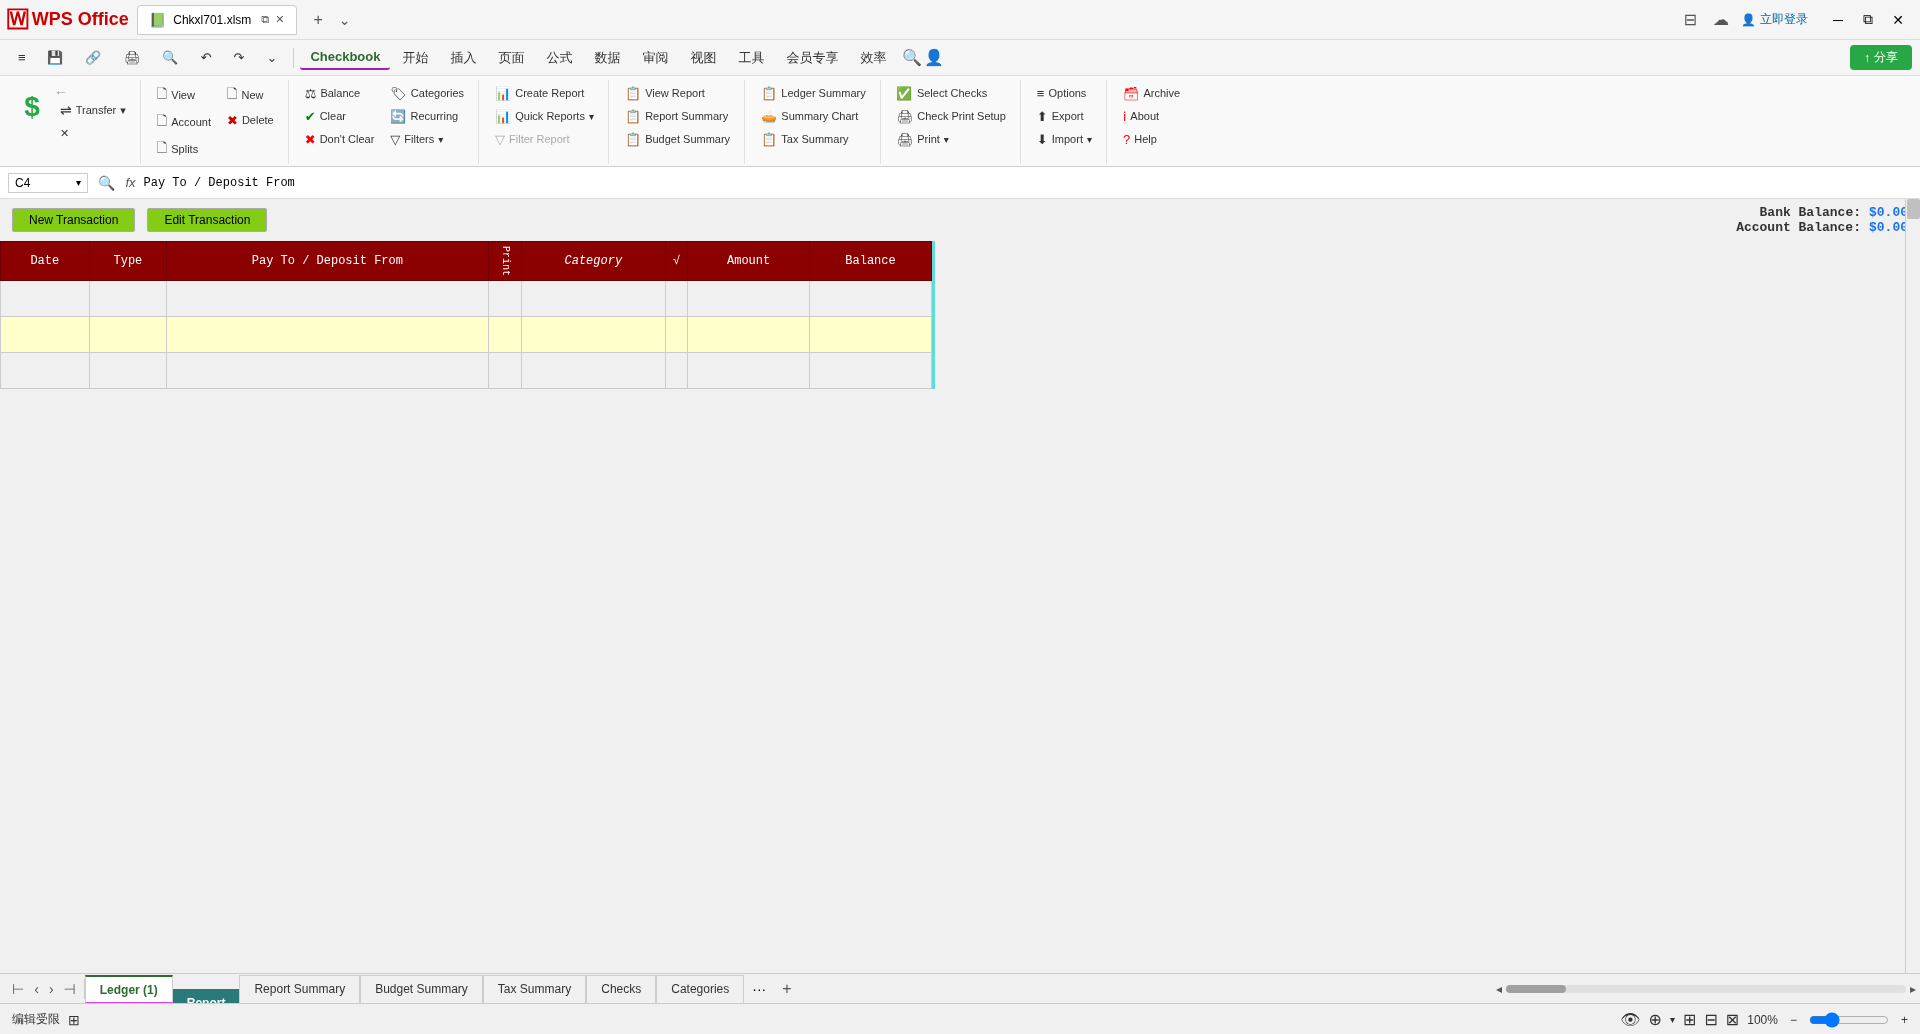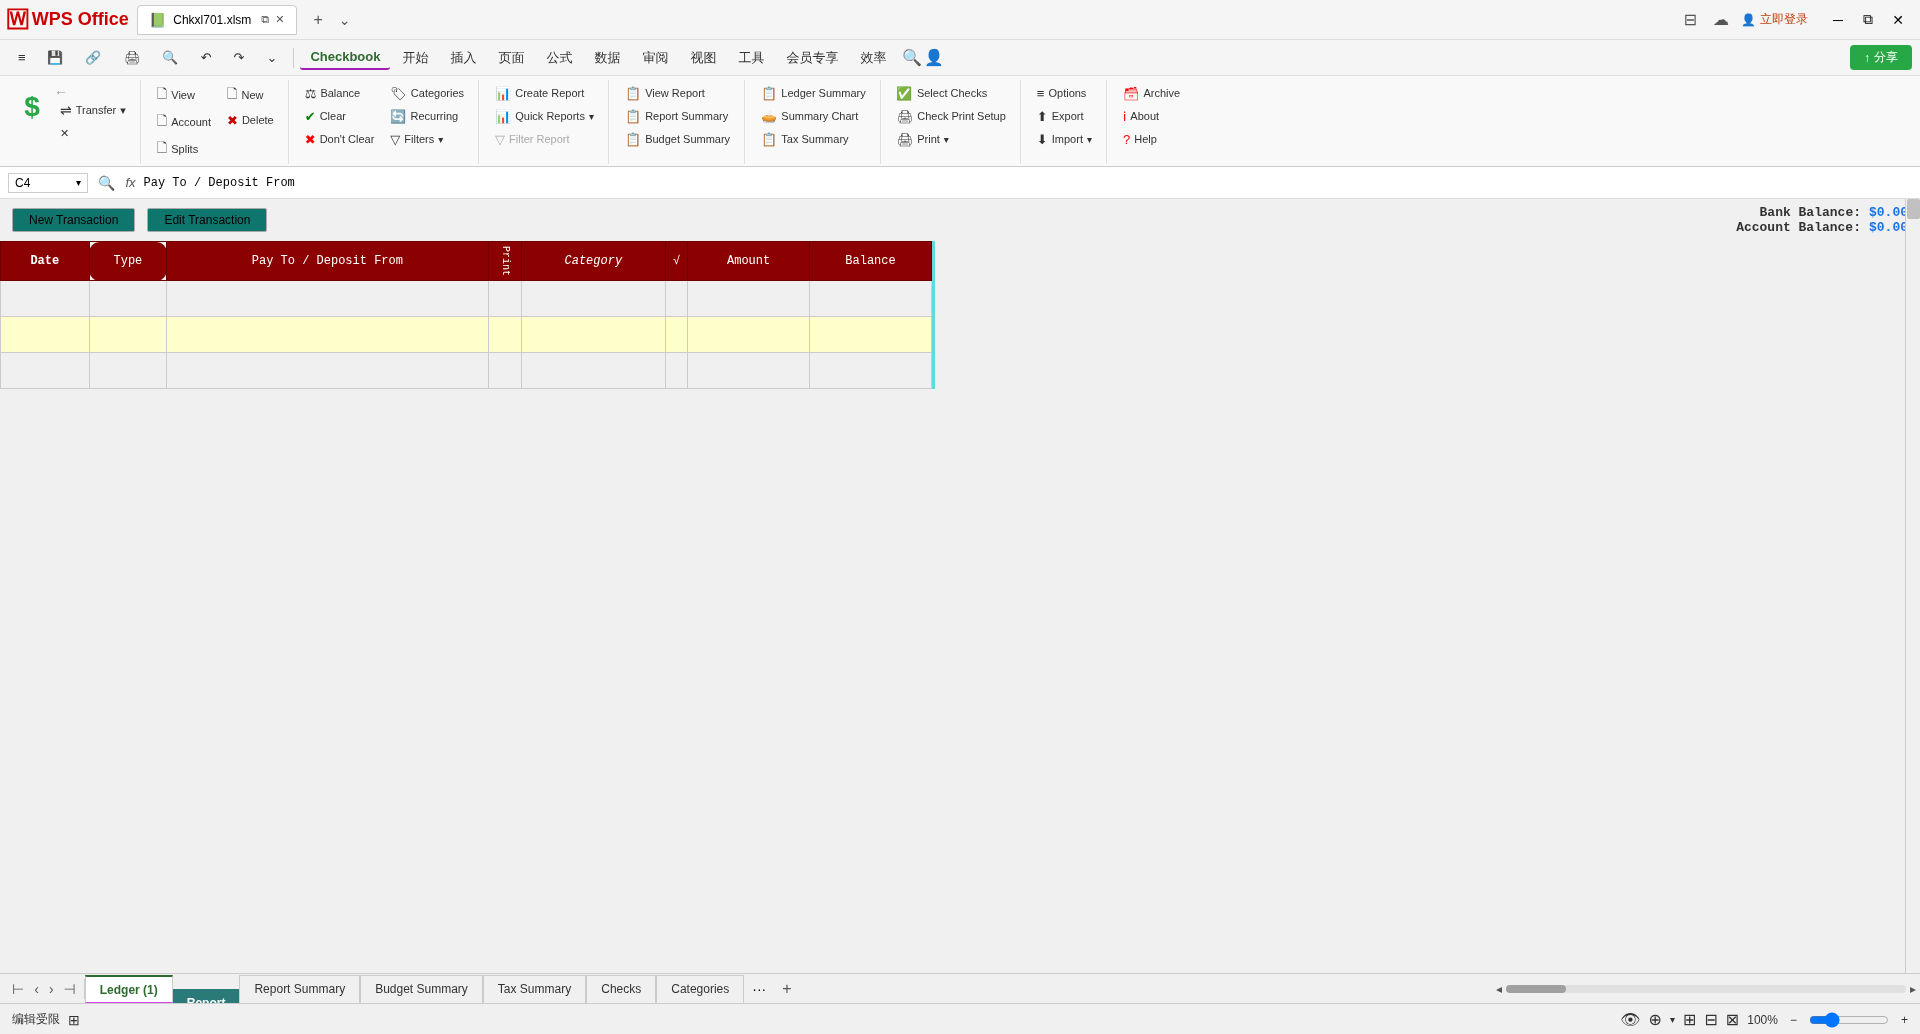--- a/index.html
+++ b/index.html
@@ -62,21 +62,21 @@
     #formula-bar .zoom-btn { font-size: 14px; color: #555; cursor: pointer; padding: 2px; }
     #formula-bar .fx-label { font-size: 13px; color: #555; font-style: italic; }
     #formula-bar .formula-content { flex: 1; font-size: 12px; font-family: 'Courier New', monospace; }
     
     
     #transaction-header {
       display: flex; align-items: center; padding: 6px 12px; gap: 12px;
       background: #f0f0f0;
     }
     .trans-btn {
-      border: 1px solid #aaa; background: #0f766e; padding: 4px 16px;
+      border: 1px solid #aaa; background: #84cc16; padding: 4px 16px;
       font-size: 12px; cursor: pointer; border-radius: 2px;
     }
     
     .balance-info {
       margin-left: auto; display: flex; flex-direction: column; align-items: flex-end; font-size: 13px;
     }
     .balance-row { display: flex; gap: 8px; align-items: center; }
     .balance-label { font-weight: bold; color: #333; font-family: 'Courier New', monospace; }
     .balance-amount { color: #1a73e8; font-weight: bold; font-family: 'Courier New', monospace; }
 
@@ -142,21 +142,21 @@
     <span style="font-size:11px;color:#555;">✕</span>
   </div>
   <span class="tab-add">+</span>
   <span style="font-size:14px;color:#555;cursor:pointer;">⌄</span>
   <div class="title-spacer"></div>
   <div class="title-controls">
     <span class="icon-btn">⊟</span>
     <span class="icon-btn">☁</span>
     <div class="login-btn">
       <span>👤</span>
-      <span style="color:#c2410c;">立即登录</span>
+      <span style="color:#0369a1;">立即登录</span>
     </div>
     <div class="win-controls">
       <div class="win-btn">─</div>
       <div class="win-btn">⧉</div>
       <div class="win-btn close">✕</div>
     </div>
   </div>
 </div>
 
 <div id="menu-bar">
@@ -403,22 +403,22 @@
           <span class="balance-label">Account Balance:</span>
           <span class="balance-amount">$0.00</span>
         </div>
       </div>
     </div>
 
     <div class="table-container" style="display:flex;">
       <table id="ledger-table">
         <thead>
           <tr>
-            <th style="width:80px;font-weight:bold;">Date</th>
-            <th style="width:70px;border-radius:11px;">Type</th>
+            <th style="width:80px;">Date</th>
+            <th style="width:70px;">Type</th>
             <th style="width:290px;">Pay To / Deposit From</th>
             <th style="width:30px;writing-mode:vertical-rl;padding:4px 2px;background:#8b0000;color:white;">
               <span style="writing-mode:vertical-rl;font-size:10px;">Print</span>
             </th>
             <th style="width:130px;font-style:italic;">Category</th>
             <th style="width:20px;">√</th>
             <th style="width:110px;">Amount</th>
             <th style="width:110px;">Balance</th>
           </tr>
         </thead>

